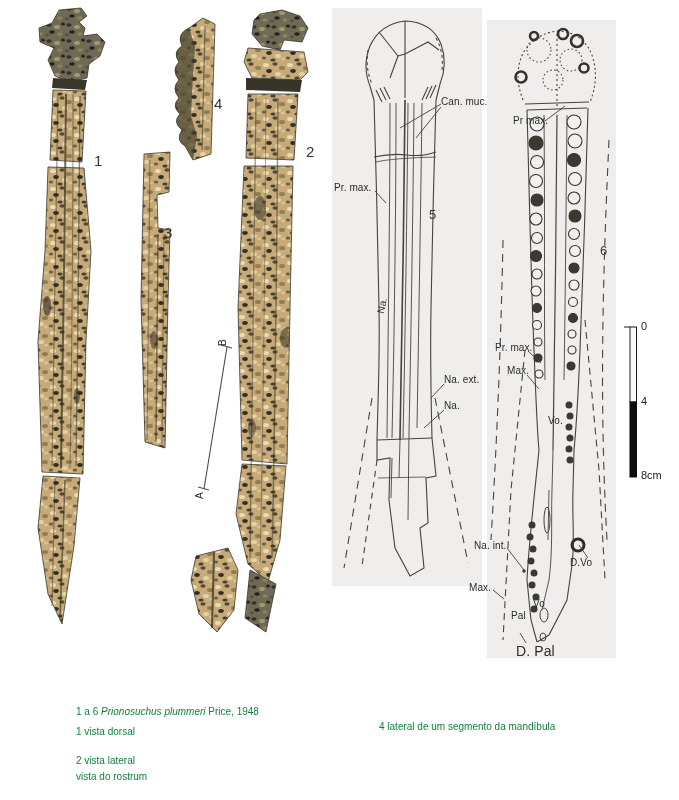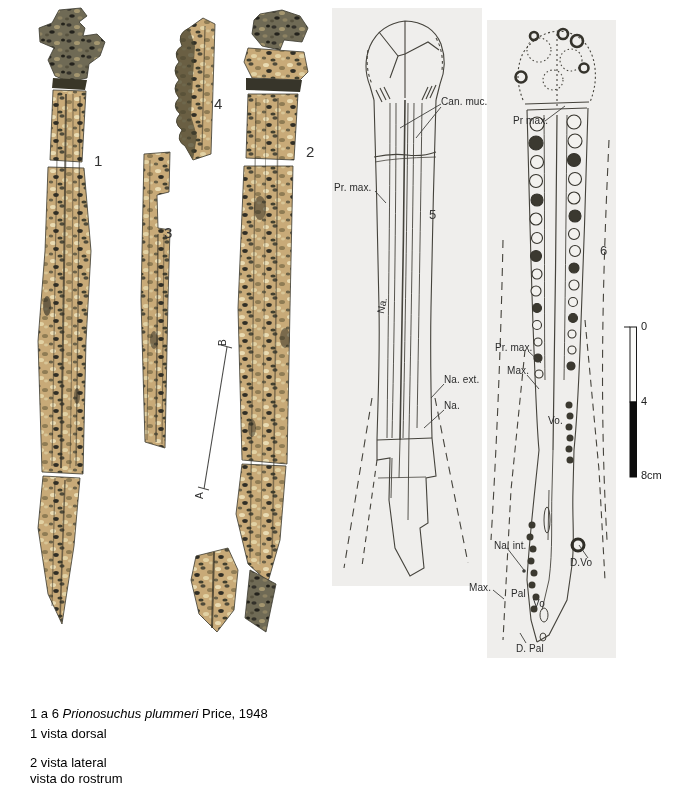--- a/index.html
+++ b/index.html
@@ -8,21 +8,21 @@
     font-family:"Liberation Sans",sans-serif;color:#3d3d3d;overflow:hidden;
   }
   .abs{position:absolute;}
   .panel{position:absolute;background:#efeeec;}
   .specimen-num{position:absolute;font-size:15px;color:#333;font-weight:400;}
   .anat-label{position:absolute;font-size:10px;color:#2b2b2b;white-space:nowrap;letter-spacing:.1px;}
   .fig-num{position:absolute;font-size:13px;color:#3a3a3a;}
   .scale-label{position:absolute;font-size:11px;color:#222;white-space:nowrap;}
   .rot-90{transform:rotate(-90deg);transform-origin:center;}
   .rot-na{transform:rotate(-78deg);transform-origin:center;}
-  .caption-line{position:absolute;font-size:13px;color:#000000;white-space:nowrap;}
+  .caption-line{position:absolute;font-size:10px;color:#15803d;white-space:nowrap;margin-left:46px;}
   .caption-line i{font-style:italic;}
   svg{display:block;}
   #overlay{position:absolute;left:0;top:0;pointer-events:none;}
 </style>
 </head>
 <body>
 
 <div id="plate">
 
   <svg style="position:absolute;width:0;height:0" aria-hidden="true">
@@ -265,31 +265,32 @@
   <div class="fig-num" style="left:429px;top:207px">5</div>
   <div class="anat-label rot-na" style="left:374px;top:300px">Na.</div>
   <div class="anat-label" style="left:444px;top:374px">Na. ext.</div>
   <div class="anat-label" style="left:444px;top:400px">Na.</div>
 
   <div class="anat-label" style="left:513px;top:115px">Pr max.</div>
   <div class="fig-num" style="left:600px;top:243px">6</div>
   <div class="anat-label" style="left:495px;top:342px">Pr. max.</div>
   <div class="anat-label" style="left:507px;top:365px">Max.</div>
   <div class="anat-label" style="left:548px;top:415px">Vo.</div>
-  <div class="anat-label" style="left:494px;top:540px">Na. int.</div>
+  <div class="anat-label" style="left:474px;top:540px">Na. int.</div>
   <div class="anat-label" style="left:469px;top:582px">Max.</div>
   <div class="anat-label" style="left:570px;top:557px">D.Vo</div>
   <div class="anat-label" style="left:533px;top:598px">Vo</div>
-  <div class="anat-label" style="left:511px;top:588px">Pal</div>
-  <div class="anat-label" style="left:516px;top:643px;font-size:10px">D. Pal</div>
+  <div class="anat-label" style="left:511px;top:610px">Pal</div>
+  <div class="anat-label" style="left:516px;top:643px;font-size:14px">D. Pal</div>
 
   <div class="scale-label" style="left:641px;top:320px">0</div>
   <div class="scale-label" style="left:641px;top:395px">4</div>
   <div class="scale-label" style="left:641px;top:469px">8cm</div>
 
   <div class="caption-line" style="left:30px;top:706px">
     <span>1 a 6 </span><i>Prionosuchus plummeri</i><span> Price, 1948</span>
   </div>
   <div class="caption-line" style="left:30px;top:726px">1 vista dorsal</div>
   <div class="caption-line" style="left:30px;top:755px">2 vista lateral</div>
   <div class="caption-line" style="left:30px;top:771px">vista do rostrum</div>
+  <div class="caption-line" style="left:333px;top:721px">4 lateral de um segmento da mandíbula</div>
 
 </div>
 
 </body></html>

